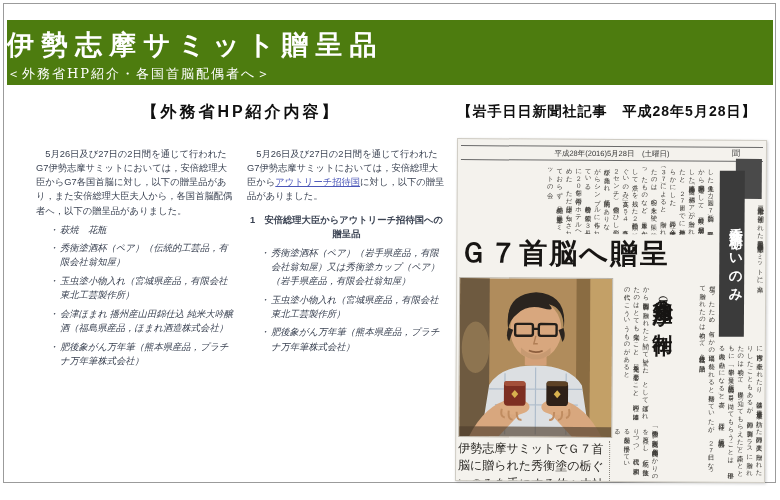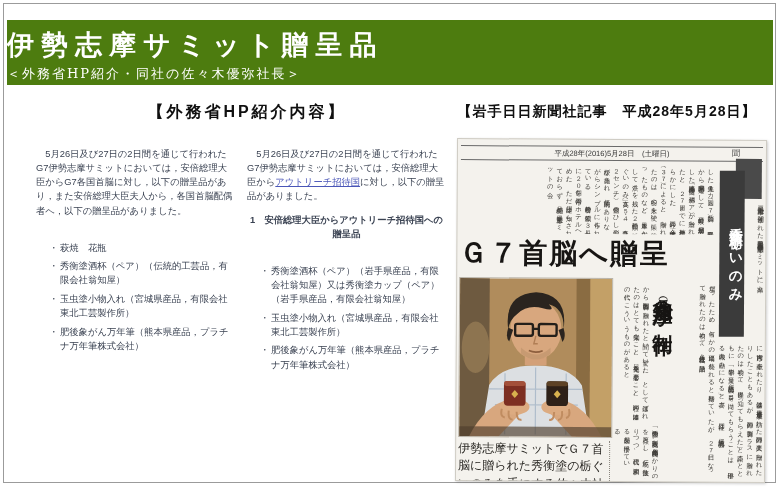--- a/index.html
+++ b/index.html
@@ -13,32 +13,32 @@
 
   
   .banner { position:absolute; left:7px; top:8px; width:766px; height:65px;
             background:#4d7c0f; color:#fff; text-align:left;margin-top:12px; }
   .banner-title { font-family:"DejaVu Serif", serif; font-size:27px; font-weight:700;
                   letter-spacing:7px; margin-top:7px; }
   .banner-sub   { font-family:"DejaVu Serif", serif; font-size:13px; letter-spacing:2px;
                   margin-top:2px; }
 
   
-  .mofa-heading { position:absolute; left:40px; top:102px; width:414px; text-align:center;
+  .mofa-heading { position:absolute; left:34px; top:102px; width:414px; text-align:center;
                   font-size:16px; font-weight:700; letter-spacing:3px; color:#101010; }
   .news-heading { position:absolute; left:440px; top:103px; width:334px; text-align:center;
                   font-size:14px; font-weight:700; letter-spacing:1px; color:#101010; }
 
   
   .col { position:absolute; top:131px; width:199px; color:#3a4252; font-size:9.3px;
          line-height:1.52; }
   .col1 { left:36px; } .col2 { left:247px; }
   .para { text-indent:1em;margin-top:16px; }
   .list-heading { margin-top:9px; font-weight:700;text-align:center; }
-  .gift-list { list-style:none; margin-top:23px; padding-left:13px; }
+  .gift-list { list-style:none; margin-top:5px; padding-left:13px;font-style:italic; }
   .gift-list li { position:relative; padding-left:11px; margin-bottom:4.5px; }
   .gift-list li::before { content:"・"; position:absolute; left:0; top:0; }
   .outreach-link { color:#4a56b8; text-decoration:underline; cursor:pointer; }
 
   
   .clipping { position:absolute; left:456px; top:139px; width:310px; height:343px;
               background:#f4f2ed; border:1px solid #cfccc4;
               box-shadow:1px 1px 3px rgba(0,0,0,.2); transform:rotate(.35deg);
               color:#3c3a36; overflow:hidden; }
   .date-strip { position:absolute; left:3px; top:6px; right:3px; height:15px;
@@ -80,31 +80,32 @@
              padding-right:3px; }
 </style>
 </head>
 <body>
 
 <div id="stage">
   <div class="frame"></div>
 
   <div class="banner">
     <div class="banner-title">伊勢志摩サミット贈呈品</div>
-    <div class="banner-sub">＜外務省HP紹介・同社の佐々木優弥社長＞</div>
+    <div class="banner-sub">＜外務省HP紹介・各国首脳配偶者へ＞</div>
   </div>
 
   <div class="mofa-heading">【外務省HP紹介内容】</div>
 
   <div class="col col1">
     <p class="para">5月26日及び27日の2日間を通じて行われたG7伊勢志摩サミットにおいては，安倍総理大臣からG7各国首脳に対し，以下の贈呈品があり，また安倍総理大臣夫人から，各国首脳配偶者へ，以下の贈呈品がありました。</p>
     <ul class="gift-list">
       <li>萩焼　花瓶</li>
       <li>秀衡塗酒杯（ペア）（伝統的工芸品，有限会社翁知屋）</li>
       <li>玉虫塗小物入れ（宮城県産品，有限会社東北工芸製作所）</li>
+      <li>会津ほまれ 播州産山田錦仕込 純米大吟醸酒（福島県産品，ほまれ酒造株式会社）</li>
       <li>肥後象がん万年筆（熊本県産品，プラチナ万年筆株式会社）</li>
     </ul>
   </div>
 
   <div class="col col2">
     <p class="para"><span>5月26日及び27日の2日間を通じて行われたG7伊勢志摩サミットにおいては，安倍総理大臣から</span><span class="outreach-link">アウトリーチ招待国</span><span>に対し，以下の贈呈品がありました。</span></p>
     <div class="list-heading">1　安倍総理大臣からアウトリーチ招待国への贈呈品</div>
     <ul class="gift-list">
       <li>秀衡塗酒杯（ペア）（岩手県産品，有限会社翁知屋）又は秀衡塗カップ（ペア）（岩手県産品，有限会社翁知屋）</li>
       <li>玉虫塗小物入れ（宮城県産品，有限会社東北工芸製作所）</li>

